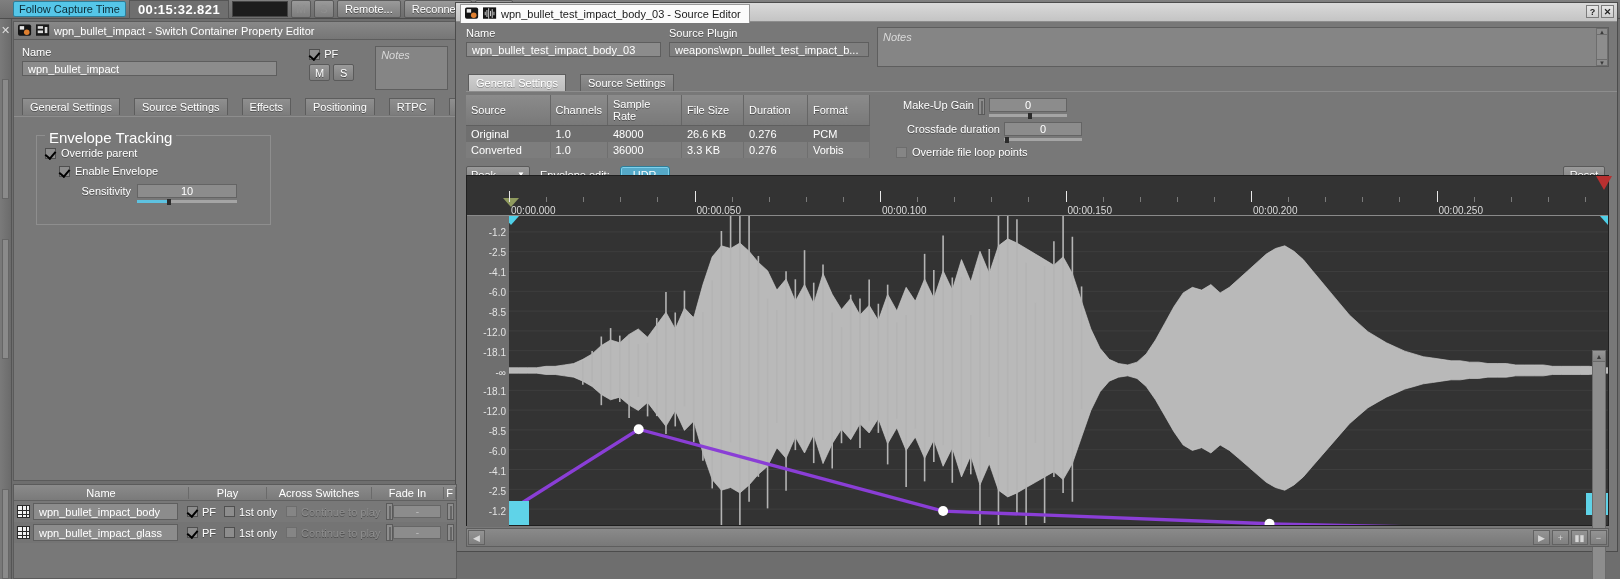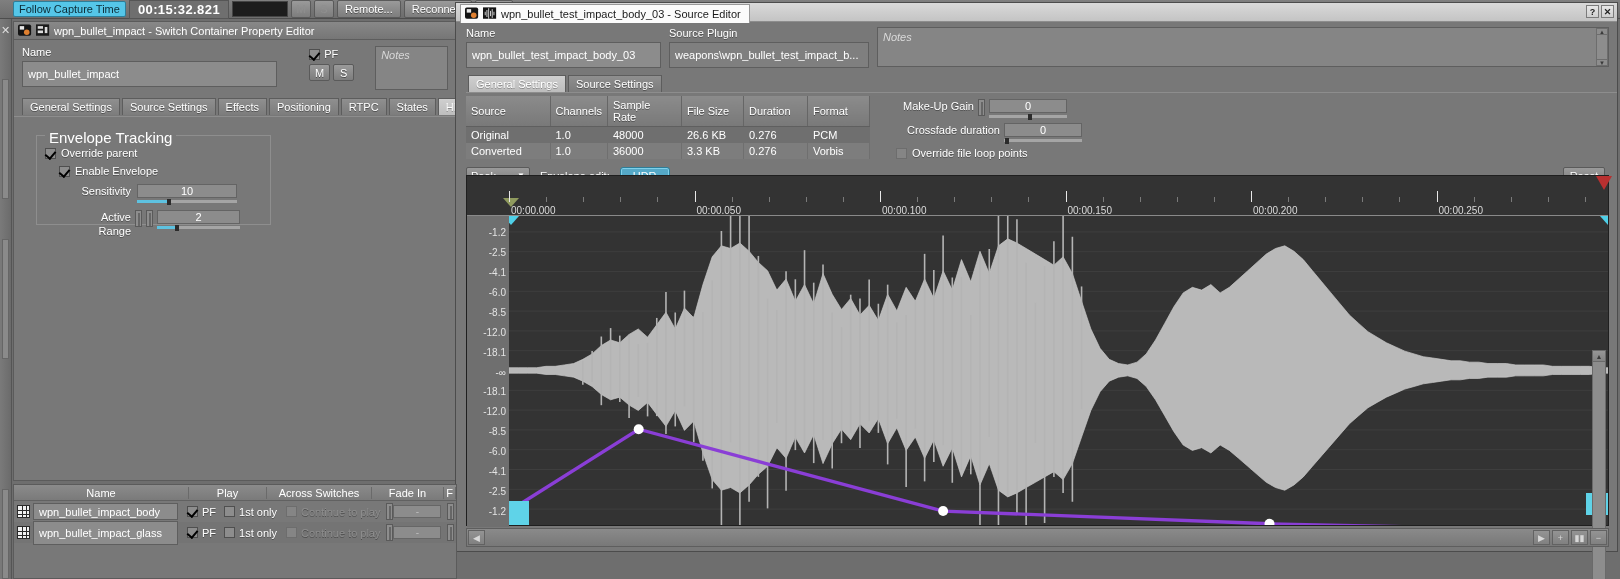--- a/index.html
+++ b/index.html
@@ -26,21 +26,21 @@
     justify-content:center;
     white-space:nowrap;
     text-shadow:0 1px 0 rgba(0,0,0,.45);
   }
   .field {
     background:#8c8c8c;
     border:1px solid #5e5e5e;
     color:#fff;
     font-size:11px;
     padding:2px 5px;
-    height:26px;
+    height:15px;
     display:flex;
     align-items:center;
     white-space:nowrap;
     overflow:hidden;
   }
   .lbl { color:#fff; font-size:11px; text-shadow:0 1px 0 rgba(0,0,0,.35); }
   .cb {
     width:11px; height:11px;
     background:#8d8d8d;
     border:1px solid #4f4f4f;
@@ -101,21 +101,21 @@
   .win-title {
     height:18px;
     background:linear-gradient(#888,#767676);
     display:flex; align-items:center; gap:4px;
     padding-left:4px;
     border-bottom:1px solid #5d5d5d;
     font-size:11px;
   }
   .ico16 { width:14px; height:13px; flex:0 0 auto; }
 
-  .tabrow { display:flex; gap:2px; align-items:flex-end; height:18px; }
+  .tabrow { display:flex; gap:14px; align-items:flex-end; height:18px; }
   .tab {
     background:linear-gradient(#8f8f8f,#7c7c7c);
     border:1px solid #5d5d5d;
     border-bottom:none;
     padding:2px 7px 2px 7px;
     font-size:11px;
     color:#fff;
     white-space:nowrap;
     text-shadow:0 1px 0 rgba(0,0,0,.4);
   }
@@ -391,32 +391,20 @@
         <span class="lbl" style="width:56px;text-align:right;line-height:14px">Sensitivity</span>
         <div class="slider-wrap">
           <div class="slider-val">10</div>
           <div class="slider-track">
             <div class="slider-fill" style="width:30%"></div>
             <div class="slider-knob" style="left:30%"></div>
           </div>
         </div>
       </div>
 
-      <div style="display:flex;align-items:flex-start;gap:4px;margin-top:7px;margin-left:30px">
-        <span class="lbl" style="width:56px;text-align:right;line-height:14px">Active Range</span>
-        <span class="mini-range"></span>
-        <span class="mini-range"></span>
-        <div class="slider-wrap" style="width:83px">
-          <div class="slider-val">2</div>
-          <div class="slider-track">
-            <div class="slider-fill" style="width:22%"></div>
-            <div class="slider-knob" style="left:22%"></div>
-          </div>
-        </div>
-      </div>
     </div>
   </div>
 </div>
 
 <div id="src-win">
   <div id="src-titlebar">
     <div id="src-tab">
       <svg class="ico16" viewBox="0 0 16 14">
         <rect x="0" y="0" width="15" height="13" rx="2" fill="#151515"></rect>
         <circle cx="10" cy="9" r="3.2" fill="#e08030"></circle>
@@ -720,21 +708,21 @@
         <span style="display:flex;align-items:center;gap:4px;margin-left:9px">
           <span class="cb dim"></span>
           <span class="lbl dimtxt">Continue to play</span>
         </span>
         <span class="mini-range" style="margin-left:6px"></span>
         <span class="sm-slider">-</span>
         <span class="mini-range" style="margin-left:6px"></span>
       </div>
       <div class="ce-row alt">
         <span class="grid-ico"></span>
-        <span class="field" style="width:145px;height:24px">wpn_bullet_impact_glass</span>
+        <span class="field" style="width:145px;height:17px">wpn_bullet_impact_glass</span>
         <span style="display:flex;align-items:center;gap:4px;margin-left:9px">
           <span class="cb checked"></span>
           <span class="lbl">PF</span>
         </span>
         <span style="display:flex;align-items:center;gap:4px;margin-left:8px">
           <span class="cb"></span>
           <span class="lbl">1st only</span>
         </span>
         <span style="display:flex;align-items:center;gap:4px;margin-left:9px">
           <span class="cb dim"></span>

